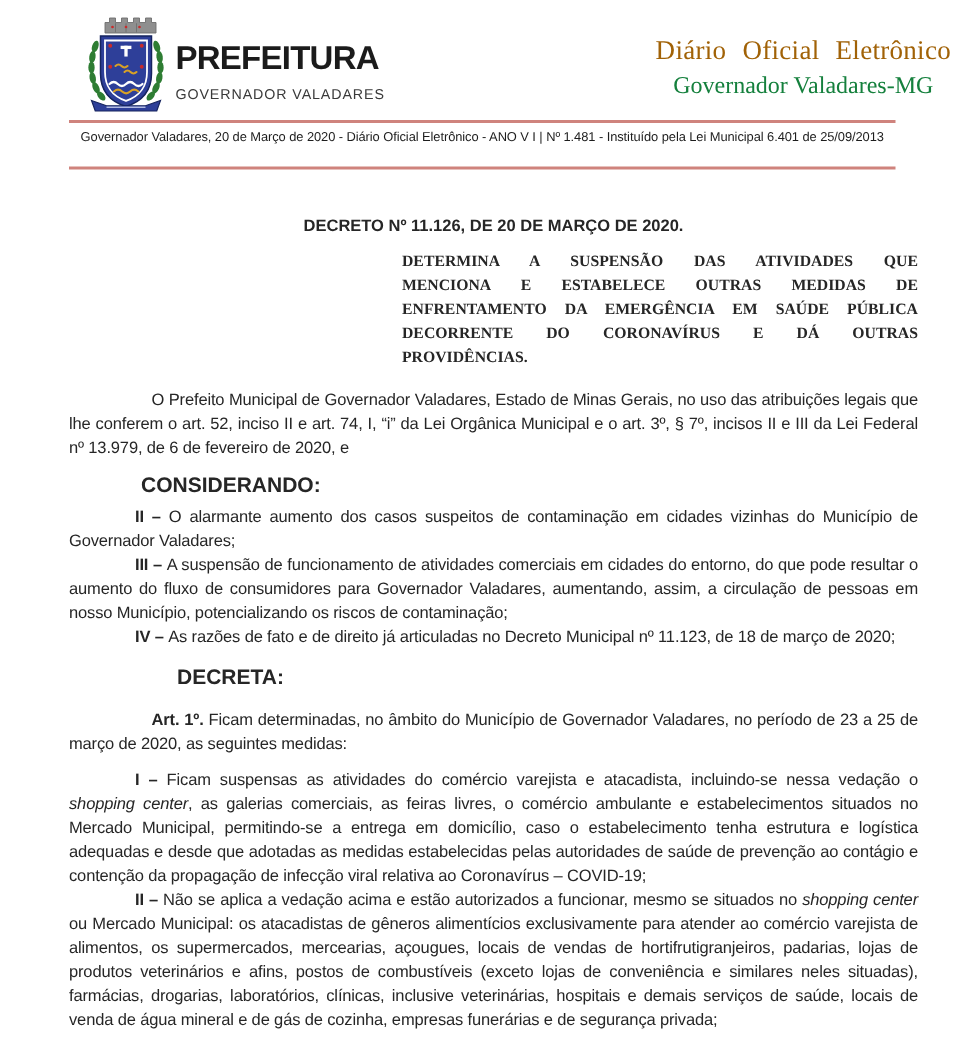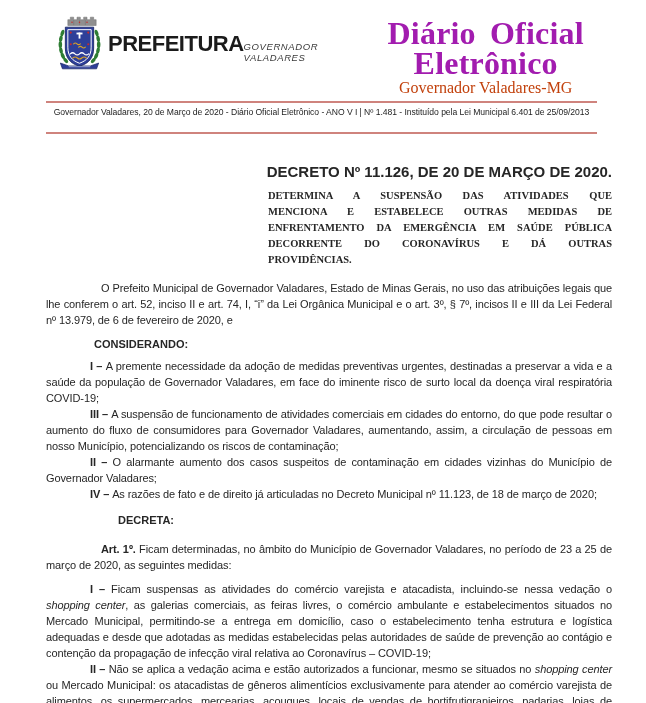--- a/index.html
+++ b/index.html
@@ -6,47 +6,47 @@
   body { width:646px; height:703px; overflow:hidden; }
   .page {
     position:relative; width:646px; height:703px; background:#fff;
     font-family:"Liberation Sans", sans-serif; color:#262626;
   }
 
   
   .header { display:flex; align-items:flex-start; padding:10px 8px 2px 57px; }
   .brand { display:flex; align-items:center; gap:6px; }
   .logo-svg { width:54px; height:66px; display:block; }
-  .brand-text { display:flex; flex-direction:row; justify-content:flex-start; margin-top:10px; }
+  .brand-text { display:flex; flex-direction:column; justify-content:flex-start; margin-top:10px; }
   .brand-title { font-size:22px; font-weight:bold; letter-spacing:-0.5px; color:#1b1b1b; line-height:22px; }
-  .brand-sub { font-size:9.5px; letter-spacing:0.6px; color:#3a3a3a; margin-top:8px;font-style:italic; }
+  .brand-sub { font-size:9.5px; letter-spacing:0.6px; color:#3a3a3a; margin-top:8px; }
 
   .gazette { margin-left:auto; text-align:center; padding:8px 4px 0 0; }
-  .gazette-title { font-family:"Liberation Serif", serif; font-weight:bold; font-size:32px;
-                   color:#a21caf; word-spacing:6px; line-height:30px; letter-spacing:0.2px; }
-  .gazette-sub { font-family:"Liberation Serif", serif; font-size:16px; color:#c2410c; margin-top:1px; }
+  .gazette-title { font-family:"Liberation Serif", serif; font-weight:normal; font-size:18px;
+                   color:#a16207; word-spacing:6px; line-height:30px; letter-spacing:0.2px; }
+  .gazette-sub { font-family:"Liberation Serif", serif; font-size:16px; color:#15803d; margin-top:1px; }
 
   
   .masthead {
     width:551px; margin-left:46px; margin-top:2px;
     border-top:2px solid #cf837d; border-bottom:2px solid #cf837d;
     padding:4px 0 15px; text-align:center;
     font-size:8.6px; letter-spacing:-0.05px; color:#1d1d1d;
   }
 
   
   .doc { padding:30px 34px 0 46px; }
-  .doc-title { text-align:right; font-weight:bold; font-size:15px; line-height:16px; margin:0 0 8px 0; }
+  .doc-title { text-align:center; font-weight:bold; font-size:11px; line-height:16px; margin:0 0 8px 0; }
   .summary { margin:0 0 12px 222px; font-weight:bold; font-size:10.5px; line-height:16px;
              text-align:justify; word-spacing:5px;font-family:Liberation Serif, serif; }
   .para { margin:0; font-size:11px; line-height:16px; text-align:justify;
           text-indent:55px; letter-spacing:-0.1px; }
   .para.item { text-indent:44px; }
   .para.gap-after { margin-bottom:8px; }
-  .heading { font-weight:bold; font-size:11px; line-height:16px; margin:6px 0 6px 48px; }
+  .heading { font-weight:bold; font-size:14px; line-height:16px; margin:6px 0 6px 48px; }
   .heading.decreta { margin:10px 0 13px 72px; }
   .b { font-weight:bold; }
   .i { font-style:italic; }
 </style>
 </head>
 <body>
 
 <div class="page">
 
   <div class="header">
@@ -116,23 +116,22 @@
   <div class="doc">
 
     <p class="doc-title">DECRETO Nº 11.126, DE 20 DE MARÇO DE 2020.</p>
 
     <p class="summary">DETERMINA A SUSPENSÃO DAS ATIVIDADES QUE MENCIONA E ESTABELECE OUTRAS MEDIDAS DE ENFRENTAMENTO DA EMERGÊNCIA EM SAÚDE PÚBLICA DECORRENTE DO CORONAVÍRUS E DÁ OUTRAS PROVIDÊNCIAS.</p>
 
     <p class="para gap-after">O Prefeito Municipal de Governador Valadares, Estado de Minas Gerais, no uso das atribuições legais que lhe conferem o art. 52, inciso II e art. 74, I, “i” da Lei Orgânica Municipal e o art. 3º, § 7º, incisos II e III da Lei Federal nº 13.979, de 6 de fevereiro de 2020, e</p>
 
     <p class="heading">CONSIDERANDO:</p>
 
-    <p class="para item"><span class="b">I – </span><span>A premente necessidade da adoção de medidas preventivas urgentes, destinadas a preservar a vida e a saúde da população de Governador Valadares, em face do iminente risco de surto local da doença viral respiratória COVID-19;</span></p>
+    <p class="para item"><span class="b">II – </span><span>O alarmante aumento dos casos suspeitos de contaminação em cidades vizinhas do Município de Governador Valadares;</span></p>
     <p class="para item"><span class="b">III – </span><span>A suspensão de funcionamento de atividades comerciais em cidades do entorno, do que pode resultar o aumento do fluxo de consumidores para Governador Valadares, aumentando, assim, a circulação de pessoas em nosso Município, potencializando os riscos de contaminação;</span></p>
-    <p class="para item"><span class="b">II – </span><span>O alarmante aumento dos casos suspeitos de contaminação em cidades vizinhas do Município de Governador Valadares;</span></p>
     <p class="para item"><span class="b">IV – </span><span>As razões de fato e de direito já articuladas no Decreto Municipal nº 11.123, de 18 de março de 2020;</span></p>
 
     <p class="heading decreta">DECRETA:</p>
 
     <p class="para gap-after"><span class="b">Art. 1º.</span><span> Ficam determinadas, no âmbito do Município de Governador Valadares, no período de 23 a 25 de março de 2020, as seguintes medidas:</span></p>
 
     <p class="para item"><span class="b">I – </span><span>Ficam suspensas as atividades do comércio varejista e atacadista, incluindo-se nessa vedação o </span><span class="i">shopping center</span><span>, as galerias comerciais, as feiras livres, o comércio ambulante e estabelecimentos situados no Mercado Municipal, permitindo-se a entrega em domicílio, caso o estabelecimento tenha estrutura e logística adequadas e desde que adotadas as medidas estabelecidas pelas autoridades de saúde de prevenção ao contágio e contenção da propagação de infecção viral relativa ao Coronavírus – COVID-19;</span></p>
     <p class="para item"><span class="b">II – </span><span>Não se aplica a vedação acima e estão autorizados a funcionar, mesmo se situados no </span><span class="i">shopping center</span><span> ou Mercado Municipal: os atacadistas de gêneros alimentícios exclusivamente para atender ao comércio varejista de alimentos, os supermercados, mercearias, açougues, locais de vendas de hortifrutigranjeiros, padarias, lojas de produtos veterinários e afins, postos de combustíveis (exceto lojas de conveniência e similares neles situadas), farmácias, drogarias, laboratórios, clínicas, inclusive veterinárias, hospitais e demais serviços de saúde, locais de venda de água mineral e de gás de cozinha, empresas funerárias e de segurança privada;</span></p>
 
   </div>

